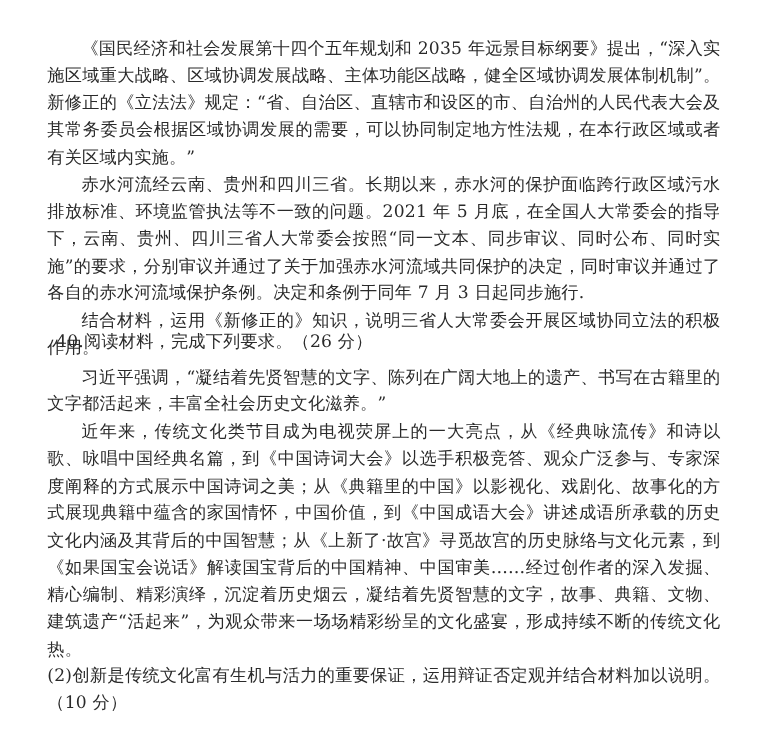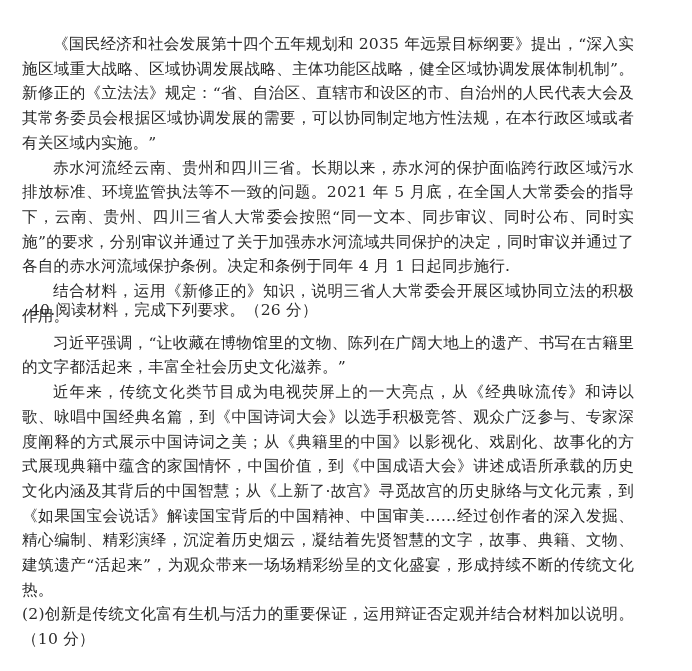--- a/index.html
+++ b/index.html
@@ -3,40 +3,40 @@
 <meta charset="utf-8">
 <style>
   html, body { margin: 0; padding: 0; }
   body {
     width: 692px; height: 671px; background: #ffffff; overflow: hidden;
     font-family: "DejaVu Serif", "Liberation Serif", serif;
     color: #2a2a2a;
   }
   .page { position: relative; width: 692px; height: 671px; }
   .block {
-    position: absolute; left: 22px; width: 612px;
+    position: absolute; left: 43px; width: 612px;
     font-size: 15.6px; line-height: 24.7px; letter-spacing: 0.2px;
     text-align: justify; text-align-last: left;
   }
   .para { margin: 0; text-indent: 31px; }
   .noindent { margin: 8px; text-indent: 0; }
   .sub { margin: 0; text-indent: 0; }
 </style>
 </head>
 <body>
 
 <div class="page">
 
   <div class="block" style="top:32px;">
     <p class="para">《国民经济和社会发展第十四个五年规划和 2035 年远景目标纲要》提出，“深入实施区域重大战略、区域协调发展战略、主体功能区战略，健全区域协调发展体制机制”。新修正的《立法法》规定：“省、自治区、直辖市和设区的市、自治州的人民代表大会及其常务委员会根据区域协调发展的需要，可以协同制定地方性法规，在本行政区域或者有关区域内实施。”</p>
-    <p class="para">赤水河流经云南、贵州和四川三省。长期以来，赤水河的保护面临跨行政区域污水排放标准、环境监管执法等不一致的问题。2021 年 5 月底，在全国人大常委会的指导下，云南、贵州、四川三省人大常委会按照“同一文本、同步审议、同时公布、同时实施”的要求，分别审议并通过了关于加强赤水河流域共同保护的决定，同时审议并通过了各自的赤水河流域保护条例。决定和条例于同年 4 月 1 日起同步施行.</p>
+    <p class="para">赤水河流经云南、贵州和四川三省。长期以来，赤水河的保护面临跨行政区域污水排放标准、环境监管执法等不一致的问题。2021 年 5 月底，在全国人大常委会的指导下，云南、贵州、四川三省人大常委会按照“同一文本、同步审议、同时公布、同时实施”的要求，分别审议并通过了关于加强赤水河流域共同保护的决定，同时审议并通过了各自的赤水河流域保护条例。决定和条例于同年 7 月 3 日起同步施行.</p>
     <p class="para">结合材料，运用《新修正的》知识，说明三省人大常委会开展区域协同立法的积极作用。</p>
   </div>
 
   <div class="block" style="top:290px;">
     <p class="noindent">40.阅读材料，完成下列要求。（26 分）</p>
-    <p class="para">习近平强调，“让收藏在博物馆里的文物、陈列在广阔大地上的遗产、书写在古籍里的文字都活起来，丰富全社会历史文化滋养。”</p>
+    <p class="para">习近平强调，“凝结着先贤智慧的文字、陈列在广阔大地上的遗产、书写在古籍里的文字都活起来，丰富全社会历史文化滋养。”</p>
     <p class="para">近年来，传统文化类节目成为电视荧屏上的一大亮点，从《经典咏流传》和诗以歌、咏唱中国经典名篇，到《中国诗词大会》以选手积极竞答、观众广泛参与、专家深度阐释的方式展示中国诗词之美；从《典籍里的中国》以影视化、戏剧化、故事化的方式展现典籍中蕴含的家国情怀，中国价值，到《中国成语大会》讲述成语所承载的历史文化内涵及其背后的中国智慧；从《上新了·故宫》寻觅故宫的历史脉络与文化元素，到《如果国宝会说话》解读国宝背后的中国精神、中国审美……经过创作者的深入发掘、精心编制、精彩演绎，沉淀着历史烟云，凝结着先贤智慧的文字，故事、典籍、文物、建筑遗产“活起来”，为观众带来一场场精彩纷呈的文化盛宴，形成持续不断的传统文化热。</p>
     <p class="sub">(2)创新是传统文化富有生机与活力的重要保证，运用辩证否定观并结合材料加以说明。（10 分）</p>
 
   </div>
 
 </div>
 
 </body></html>

